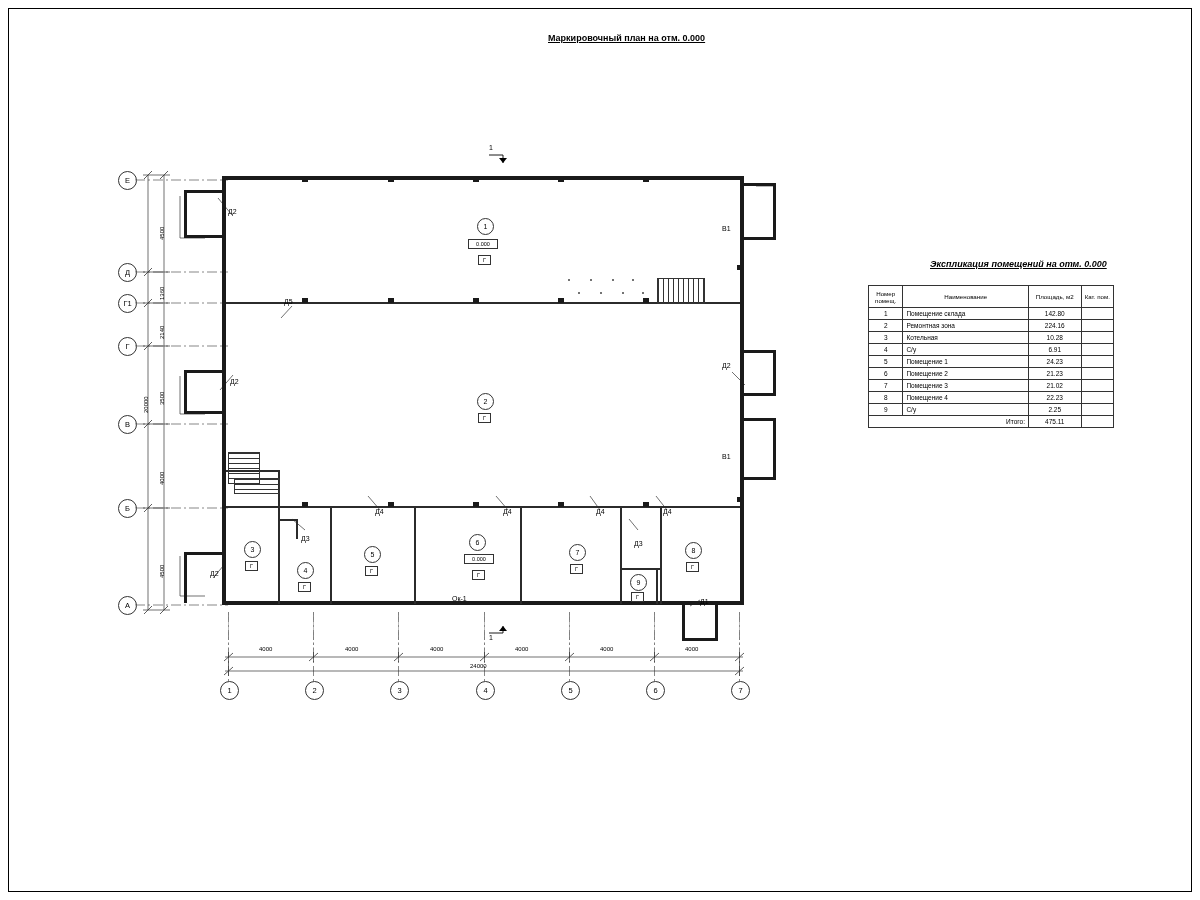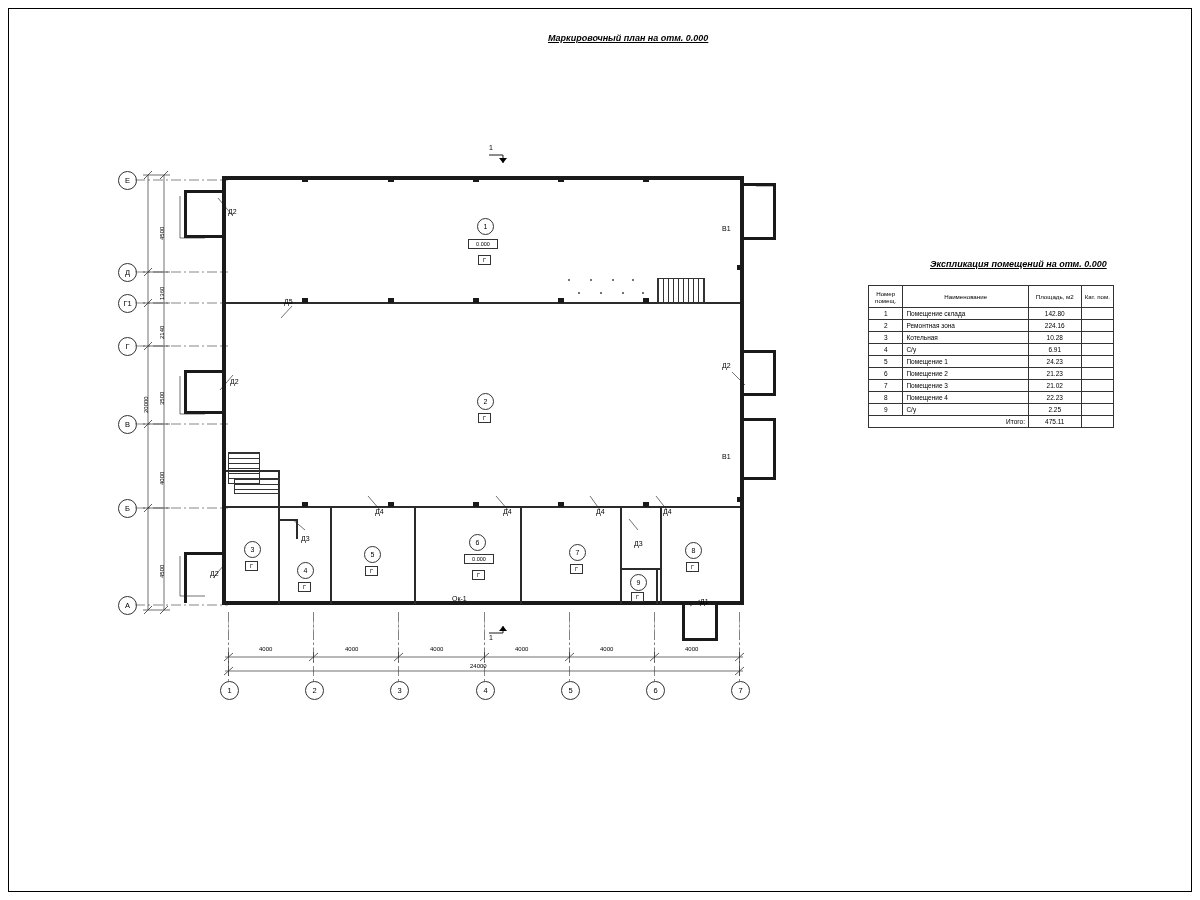--- a/index.html
+++ b/index.html
@@ -25,21 +25,20 @@
     width: 1184px;
     height: 884px;
     border: 1px solid #000;
     box-sizing: border-box;
   }
   .plan-title {
     position: absolute;
     left: 548px;
     top: 33px;
     font-size: 9px;
-    font-style: italic;
     font-weight: bold;
     white-space: nowrap;
   }
   .plan-title .u, .expl-title .u { text-decoration: underline; }
 
   
   #plan {
     position: absolute;
     left: 0; top: 0;
     width: 1200px; height: 900px;

